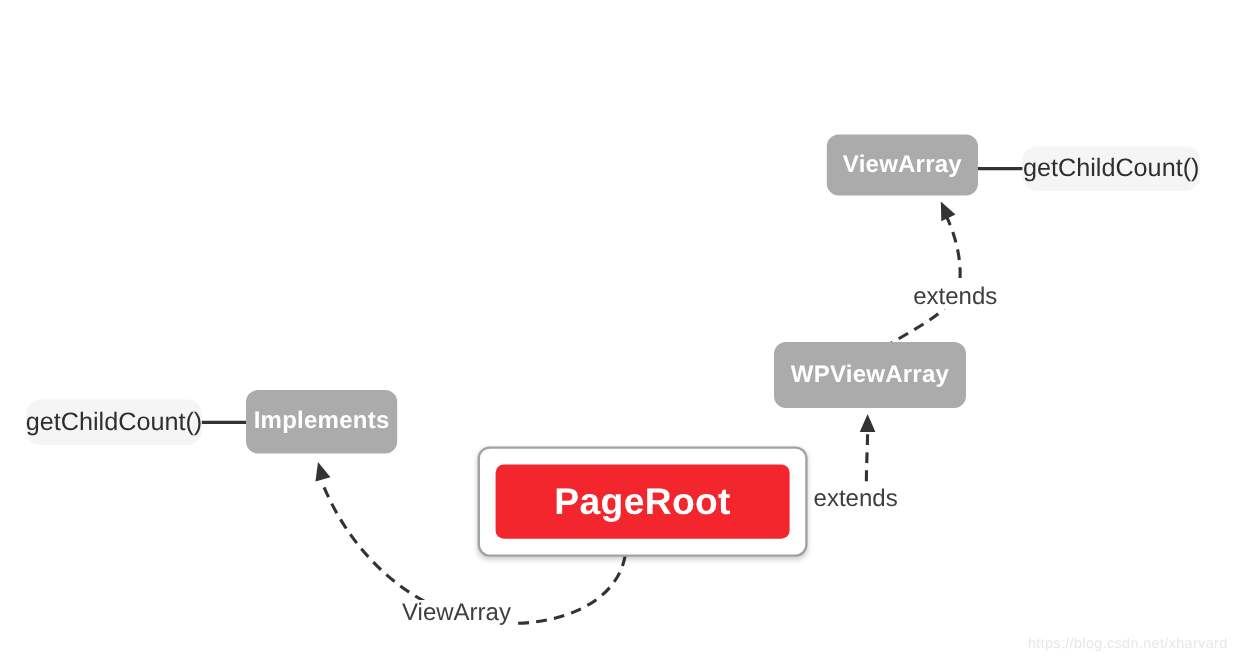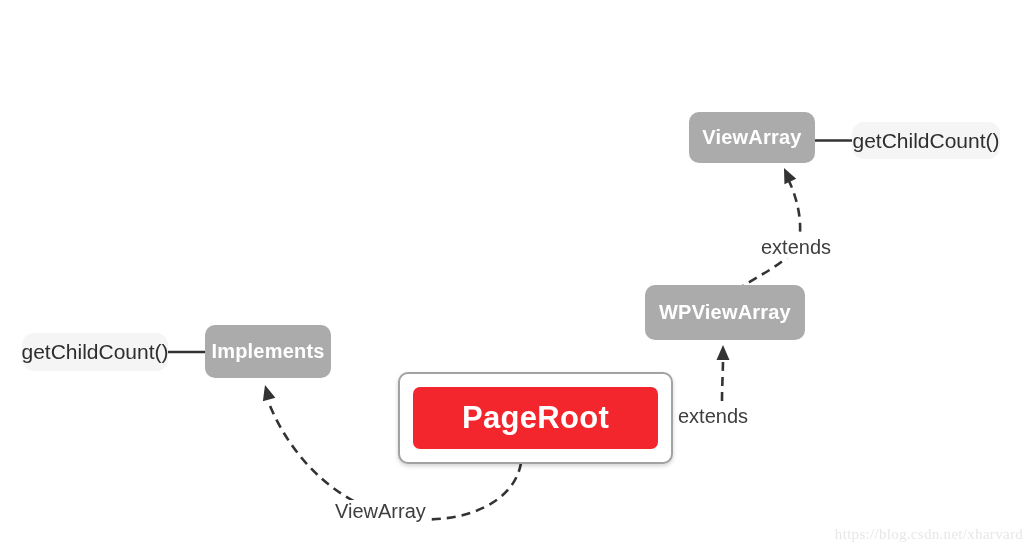--- a/index.html
+++ b/index.html
@@ -115,25 +115,24 @@
     z-index:2;
     line-height:1.1;
   }
   #label-extends-pageroot{ left:676px; top:405px; background:transparent; }
   #label-extends-viewarray{ left:759px; top:236px; }
   #label-implements{ left:333px; top:500px; }
   .watermark{
     position:absolute;
     right:8px;
     bottom:11px;
-    font-size:15px;
+    font-size:12px;
     color:var(--watermark);
     z-index:3;
     letter-spacing:0.3px;
-    font-family:Liberation Serif, serif;
   }
 </style>
 </head>
 <body>
 
 <div class="canvas">
 
   <svg id="connectors" width="1031" height="554" viewBox="0 0 1031 554">
 
     <line class="solid-line" x1="814" y1="140.5" x2="853" y2="140.5"></line>

